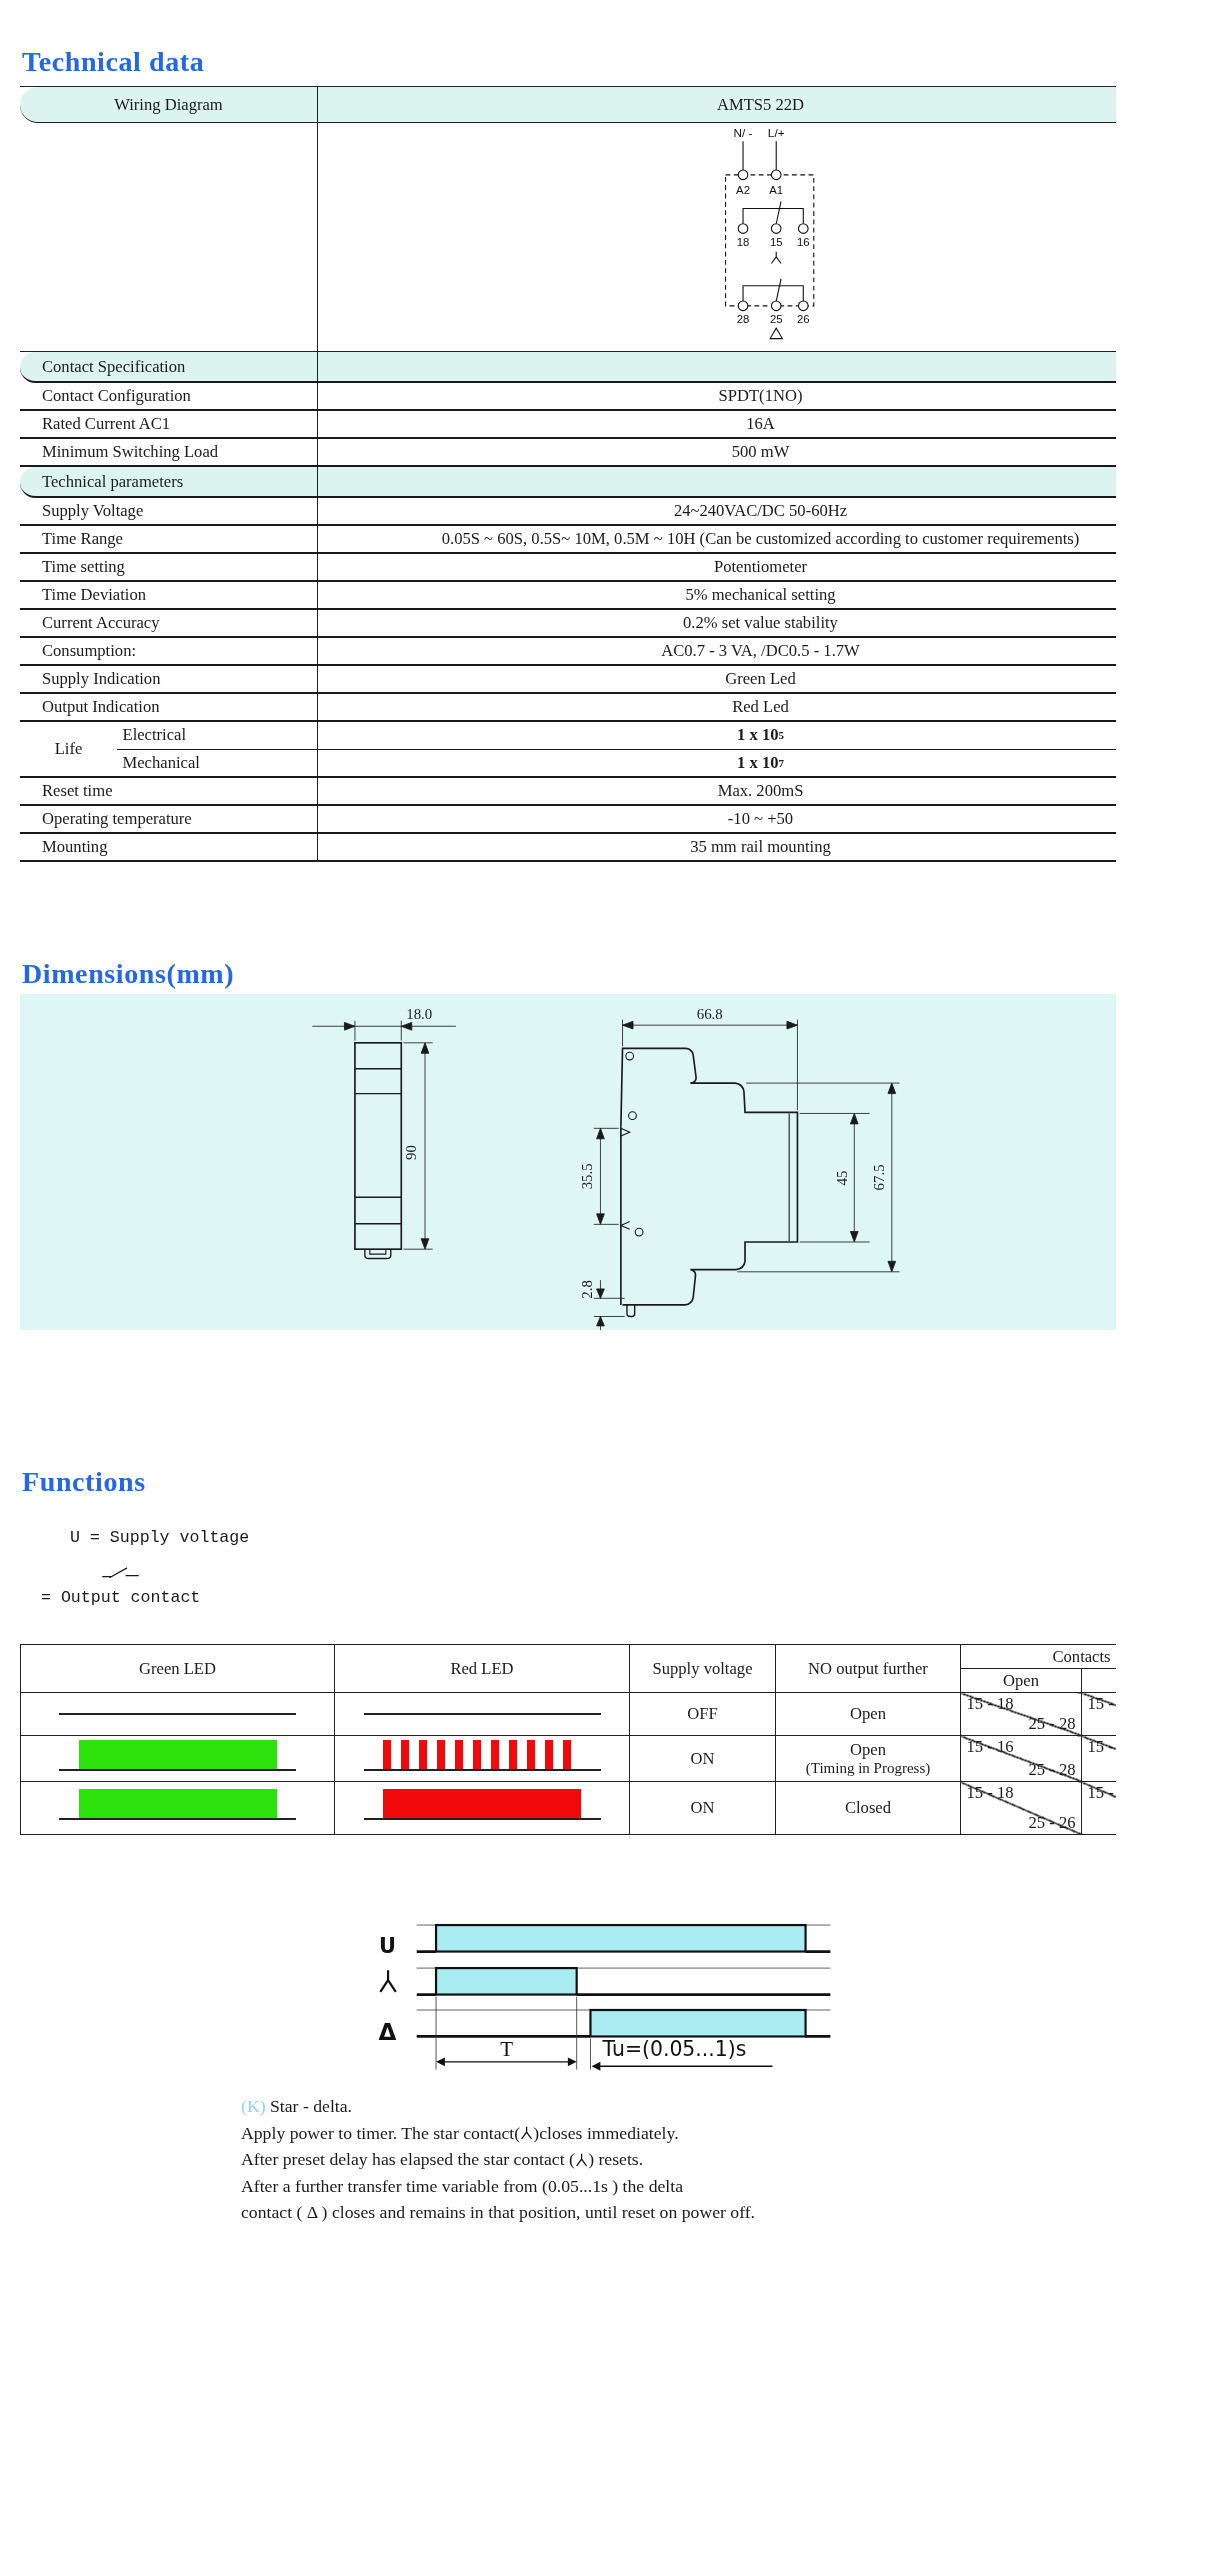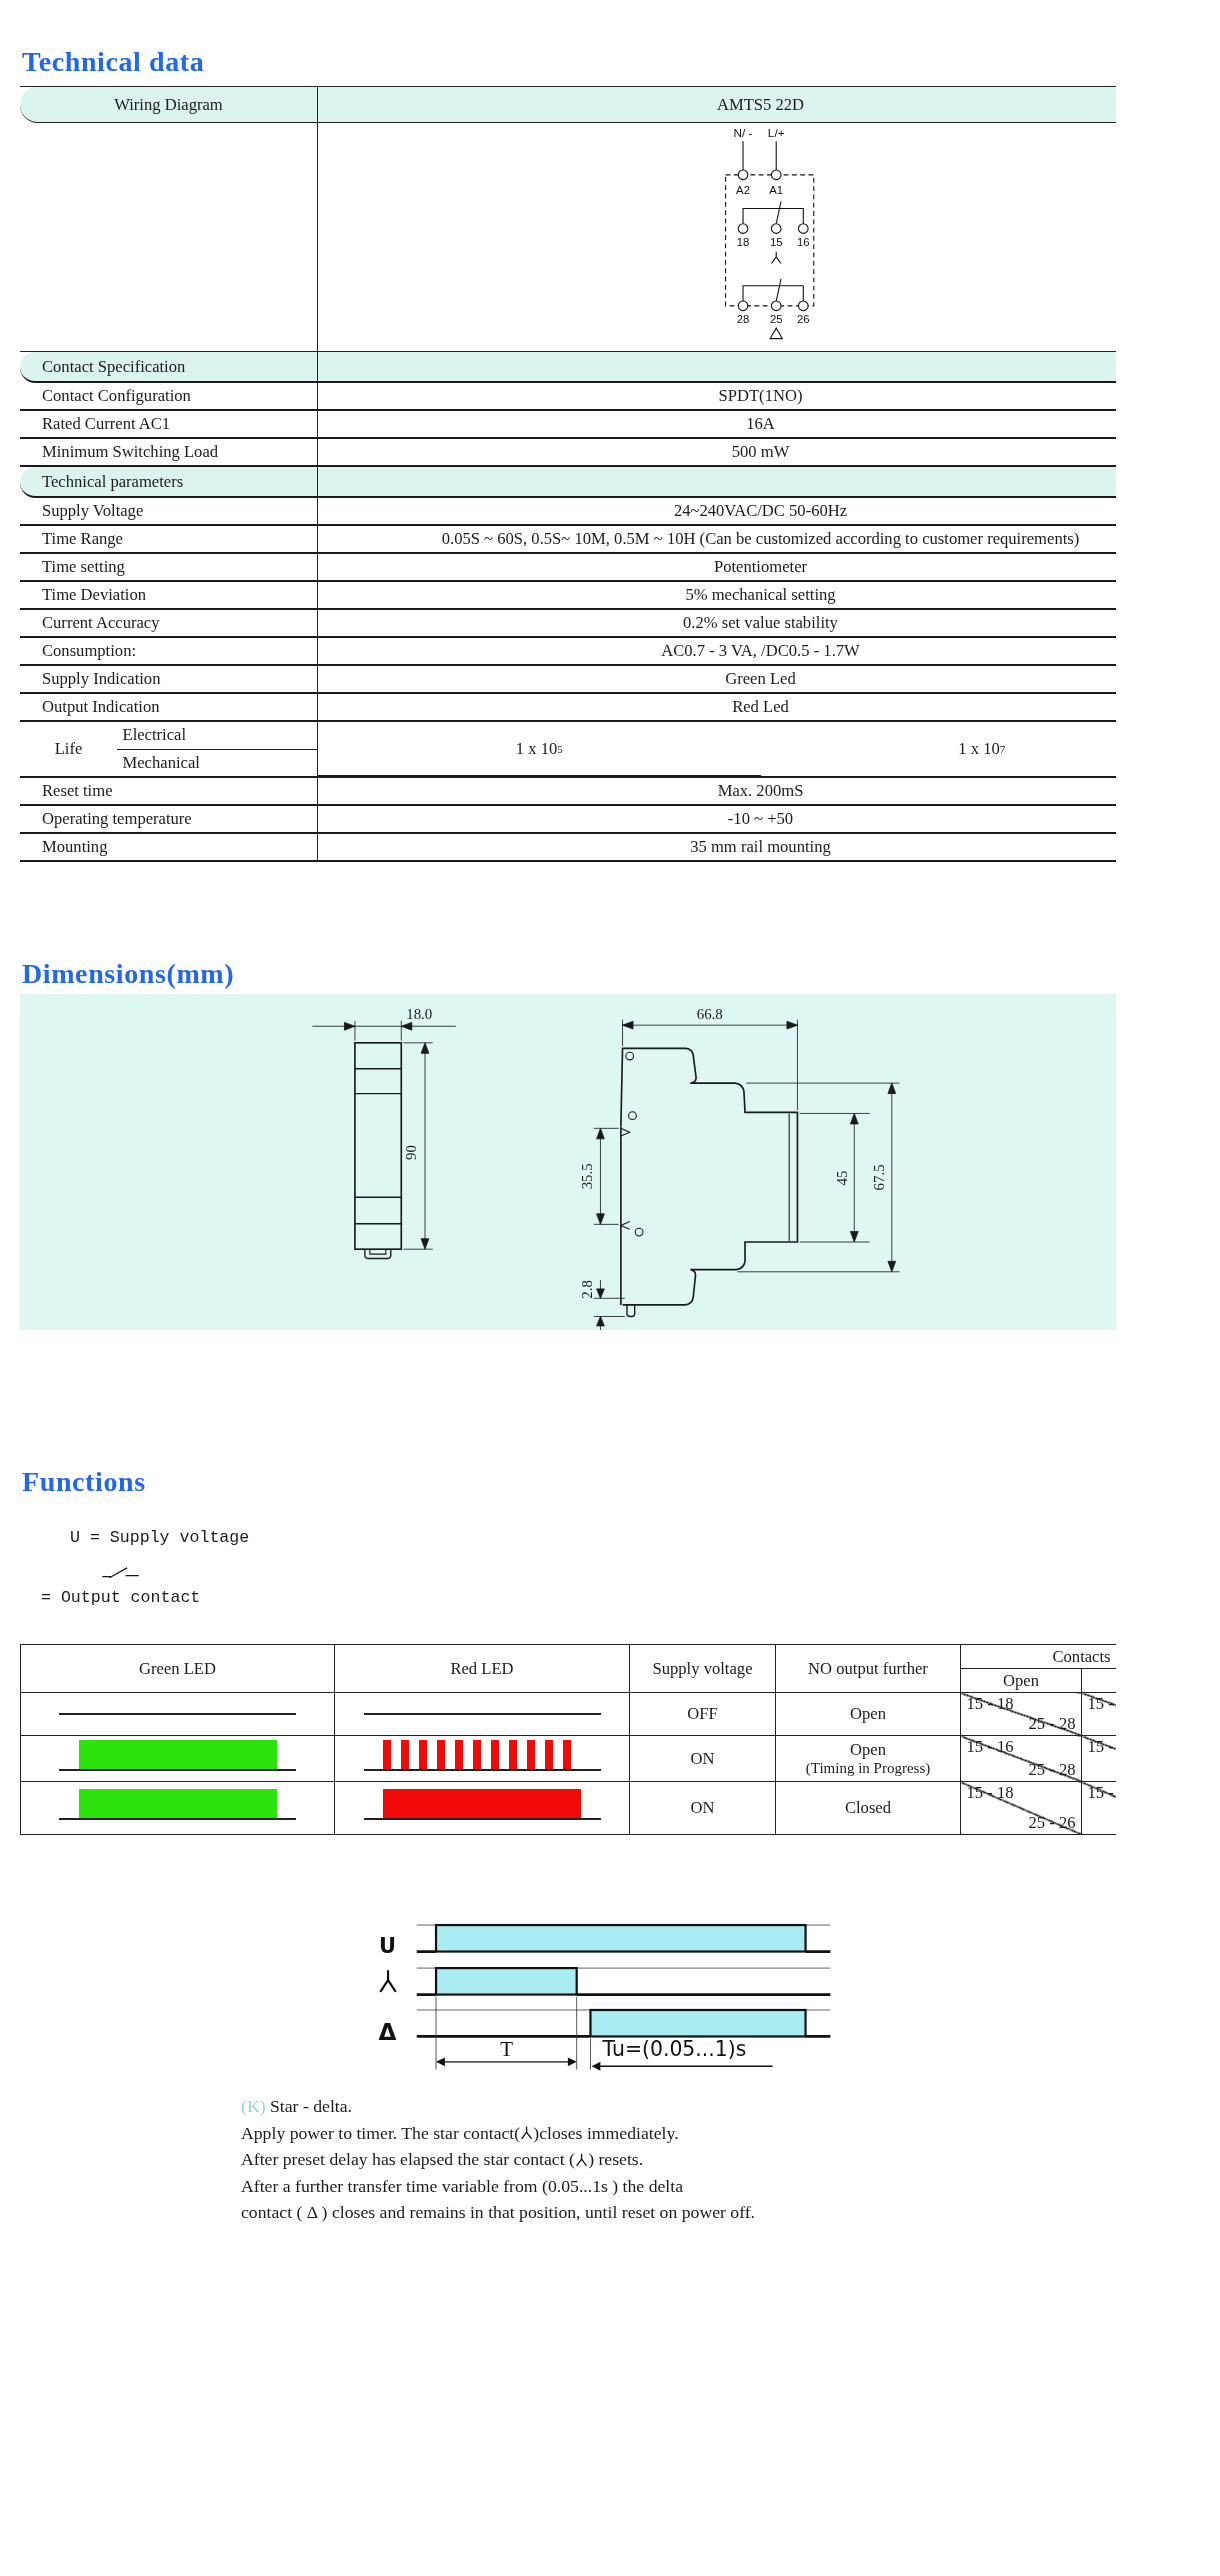--- a/index.html
+++ b/index.html
@@ -20,21 +20,21 @@
   .t-row.h57{height:31px;}.t-row.h51{height:28px;}.t-row.h102{height:56px;}
   .hdr-lbl{justify-content:center;padding-left:0 !important;}
   .model{font-size:17.7px;}
   sup{font-size:11px;vertical-align:super;line-height:0;}
   
   .life-left{width:298px;box-sizing:border-box;border-right:1.1px solid #222;display:flex;text-align:center;}
   .life-word{width:97px;display:flex;align-items:center;justify-content:center;font-size:16.6px;}
   .life-subs{flex:1;display:flex;flex-direction:column;}
   .life-subs>div{flex:1;display:flex;align-items:center;padding-left:5.5px;font-size:16.6px;box-sizing:border-box;}
   .life-subs>div:first-child{border-bottom:1.7px double #1b1b1b;}
-  .life-right{flex:1;display:flex;}
+  .life-right{flex:1;display:flex;flex-direction:column;font-weight:bold;}
   .life-right>div{flex:1;display:flex;align-items:center;justify-content:center;font-size:16.6px;box-sizing:border-box;}
   .life-right>div:first-child{border-bottom:1.7px double #1b1b1b;}
   
   #dim-box{position:absolute;left:20px;top:994px;width:1183px;height:336px;background:#dff7f4;}
   
   .legend-line{position:absolute;font-size:16.6px;font-family:Liberation Mono, monospace;}
   #func-table{position:absolute;left:20px;top:1644px;border-collapse:collapse;table-layout:fixed;
         width:1183px;font-size:16.6px;}
   #func-table th,#func-table td{border:1.1px solid #222;font-weight:normal;text-align:center;
         vertical-align:middle;padding:0;box-sizing:border-box;}

